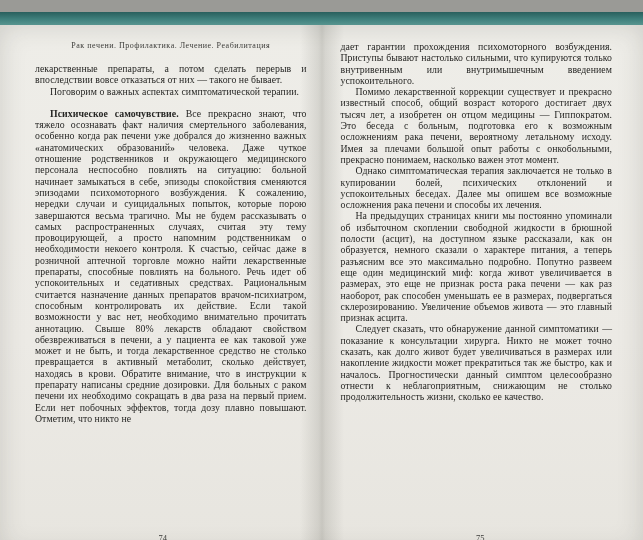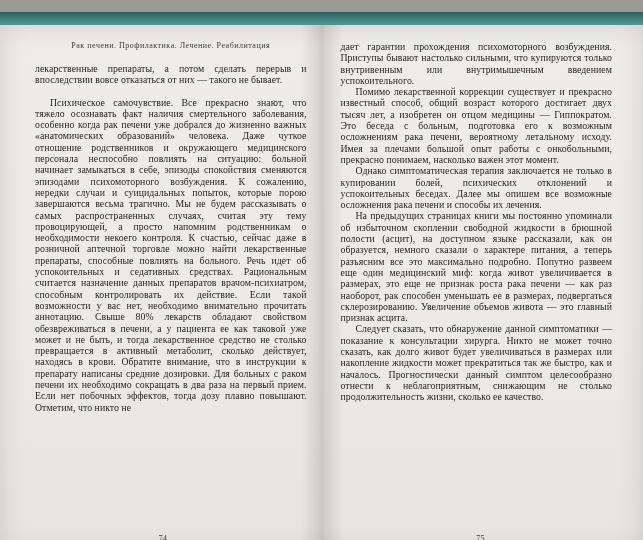--- a/index.html
+++ b/index.html
@@ -58,21 +58,21 @@
     line-height: 11.3px;
     text-align: justify;
     letter-spacing: 0.05px;
   }
   .body-text p {
     margin: 0;
     text-indent: 15px;
   }
   .body-text p.no-indent { text-indent: 0; }
   .body-text p.section-start { margin-top: 11px; }
-  .section-lead { font-weight: normal; }
+  .section-lead { font-weight: bold; }
   .page-number {
     position: absolute;
     bottom: 9px;
     left: 0; right: 0;
     text-align: center;
     font-size: 8.5px;
     color: #3b3b38;
   }
   .page-left  .page-number { padding-left: 4px; }
   .page-right .page-number { padding-right: 4px; }
@@ -83,20 +83,21 @@
 <div class="screenshot">
   <div class="cover-band"></div>
 
   <div class="spread">
 
     <div class="page page-left">
       <div class="running-head">Рак печени. Профилактика. Лечение. Реабилитация</div>
 
       <div class="body-text">
         <p class="no-indent">лекарственные препараты, а потом сделать перерыв и впоследствии вовсе отказаться от них — такого не бывает.</p>
+        <p>Поговорим о важных аспектах симптоматической терапии.</p>
         <p class="section-start"><span class="section-lead">Психическое самочувствие.</span> <span>Все прекрасно знают, что тяжело осознавать факт наличия смертельного заболевания, особенно когда рак печени уже добрался до жизненно важных «анатомических образований» человека. Даже чуткое отношение родственников и окружающего медицинского персонала неспособно повлиять на ситуацию: больной начинает замыкаться в себе, эпизоды спокойствия сменяются эпизодами психомоторного возбуждения. К сожалению, нередки случаи и суицидальных попыток, которые порою завершаются весьма трагично. Мы не будем рассказывать о самых распространенных случаях, считая эту тему провоцирующей, а просто напомним родственникам о необходимости некоего контроля. К счастью, сейчас даже в розничной аптечной торговле можно найти лекарственные препараты, способные повлиять на больного. Речь идет об успокоительных и седативных средствах. Рациональным считается назначение данных препаратов врачом-психиатром, способным контролировать их действие. Если такой возможности у вас нет, необходимо внимательно прочитать аннотацию. Свыше 80% лекарств обладают свойством обезвреживаться в печени, а у пациента ее как таковой уже может и не быть, и тогда лекарственное средство не столько превращается в активный метаболит, сколько действует, находясь в крови. Обратите внимание, что в инструкции к препарату написаны средние дозировки. Для больных с раком печени их необходимо сокращать в два раза на первый прием. Если нет побочных эффектов, тогда дозу плавно повышают. Отметим, что никто не</span></p>
       </div>
 
       <div class="page-number">74</div>
     </div>
 
     <div class="page page-right">
 
       <div class="body-text">
         <p class="no-indent">дает гарантии прохождения психомоторного возбуждения. Приступы бывают настолько сильными, что купируются только внутривенным или внутримышечным введением успокоительного.</p>

